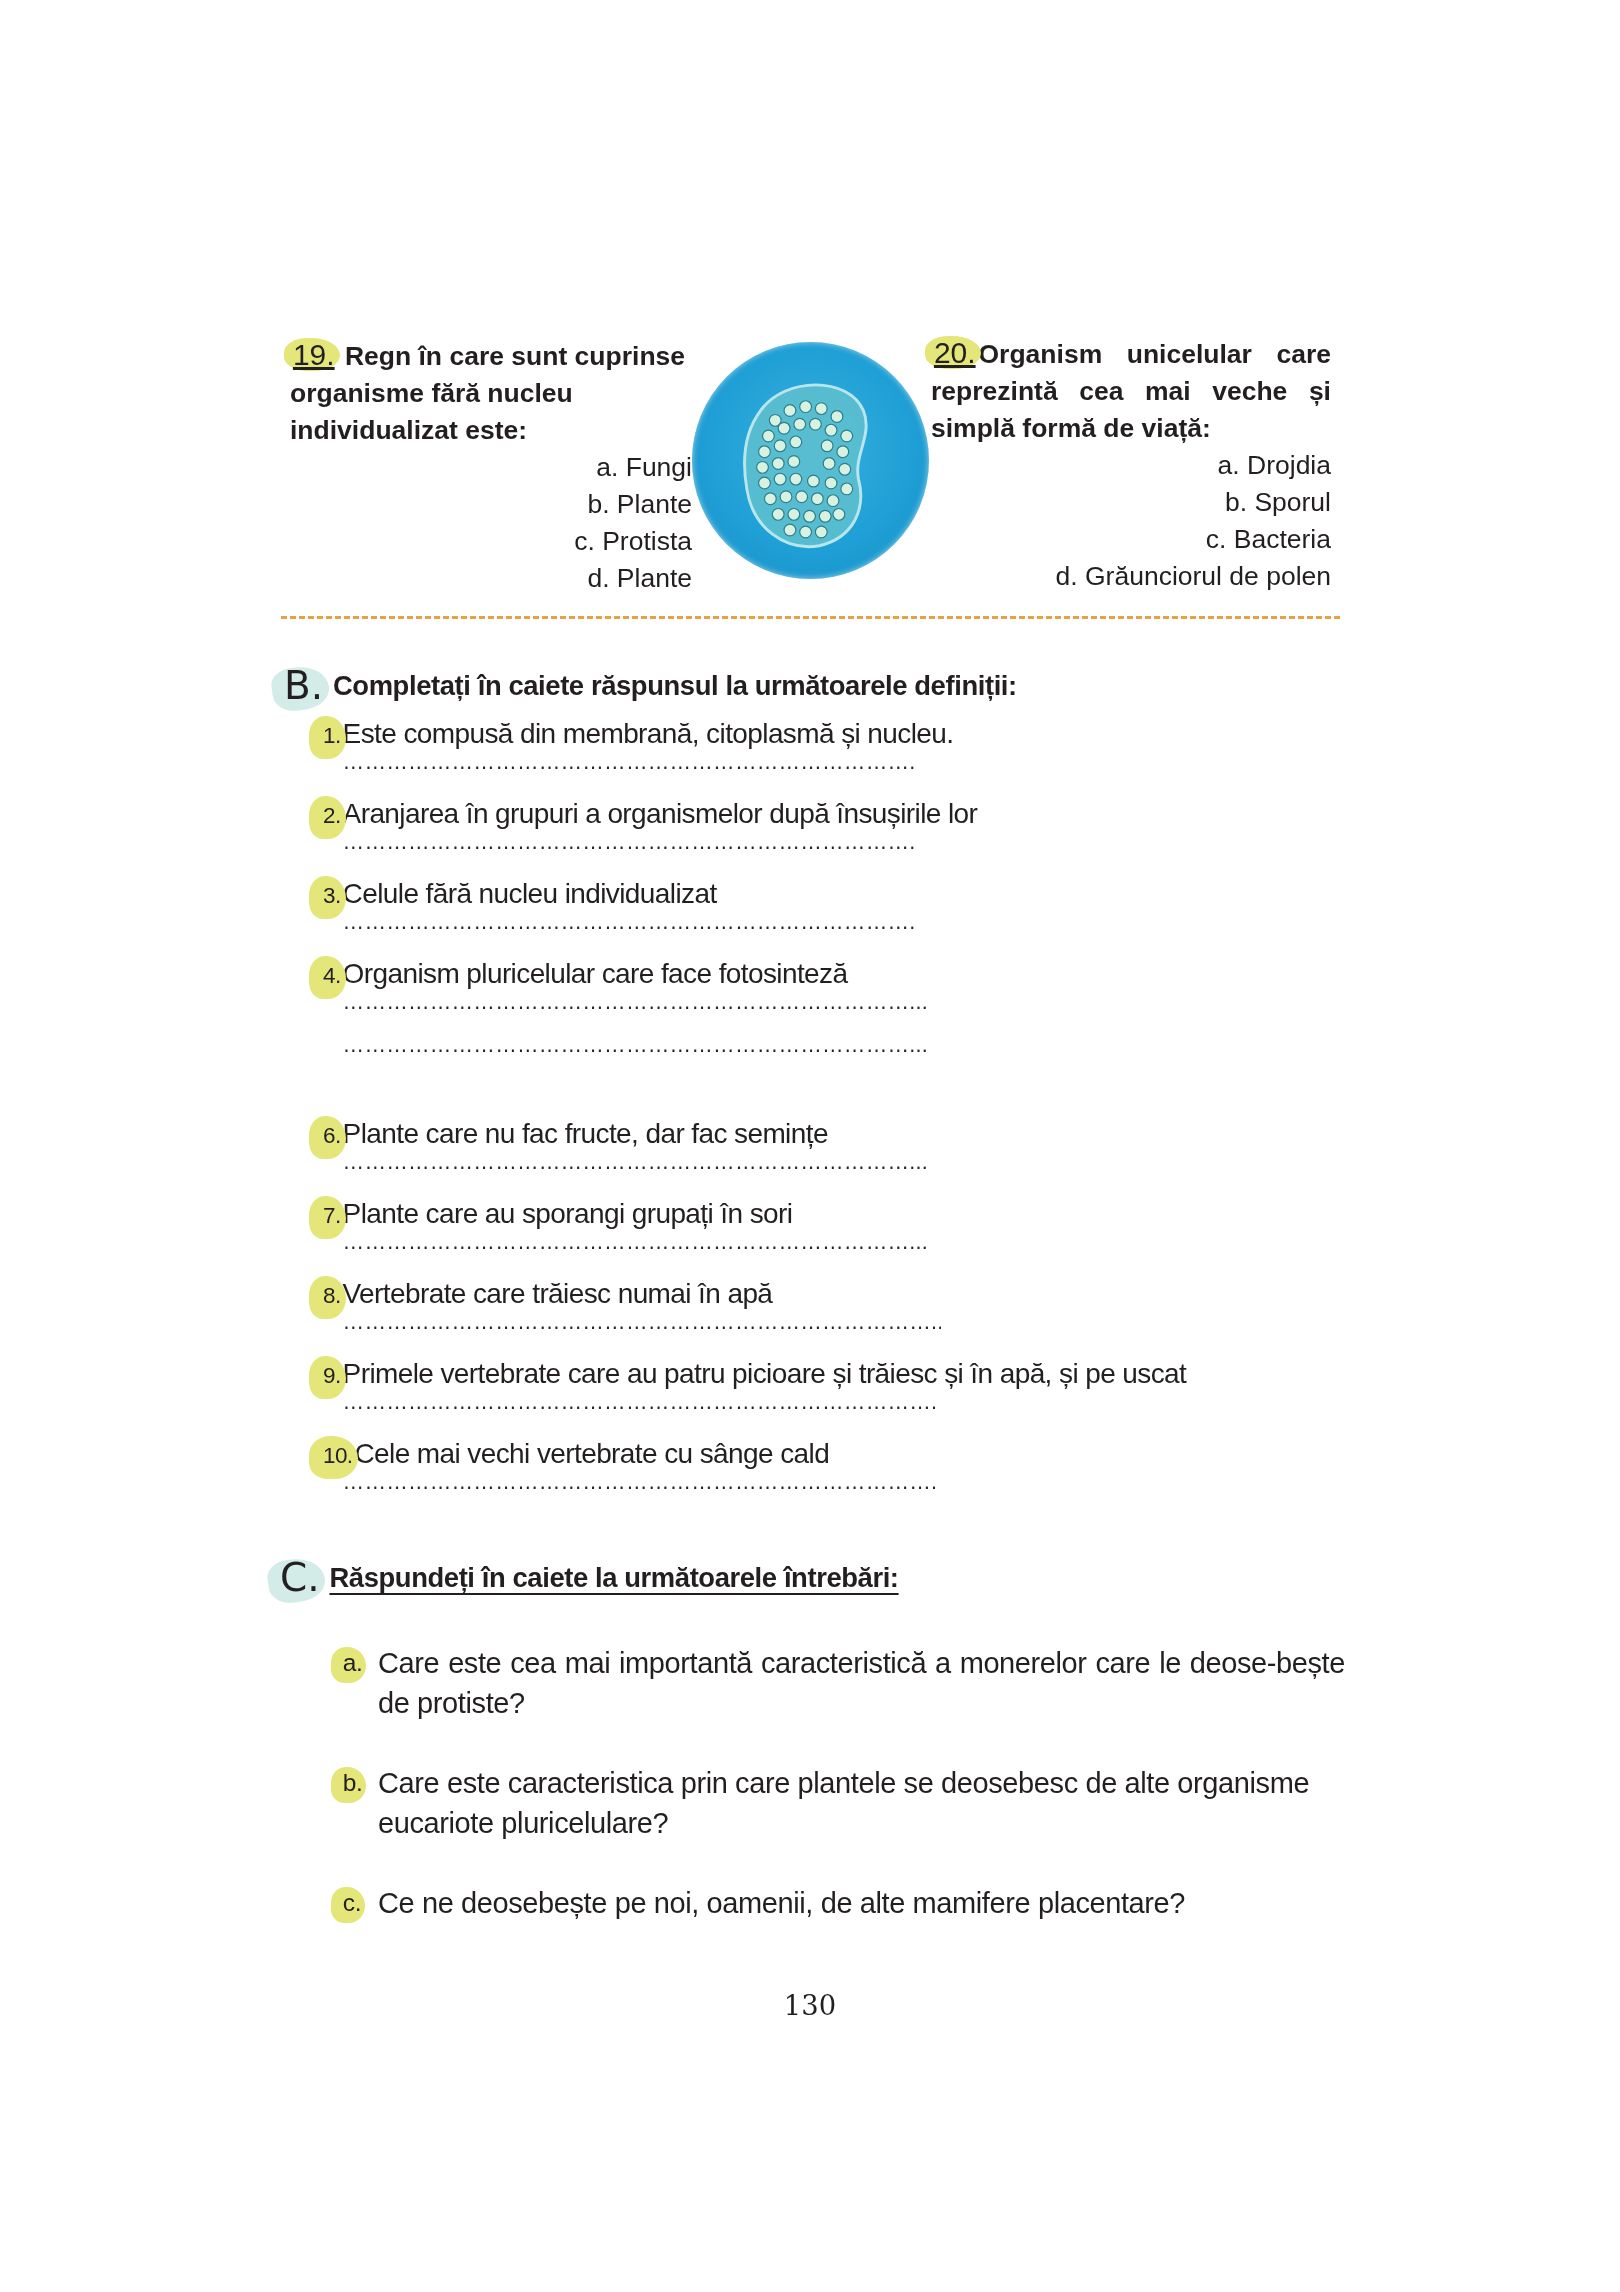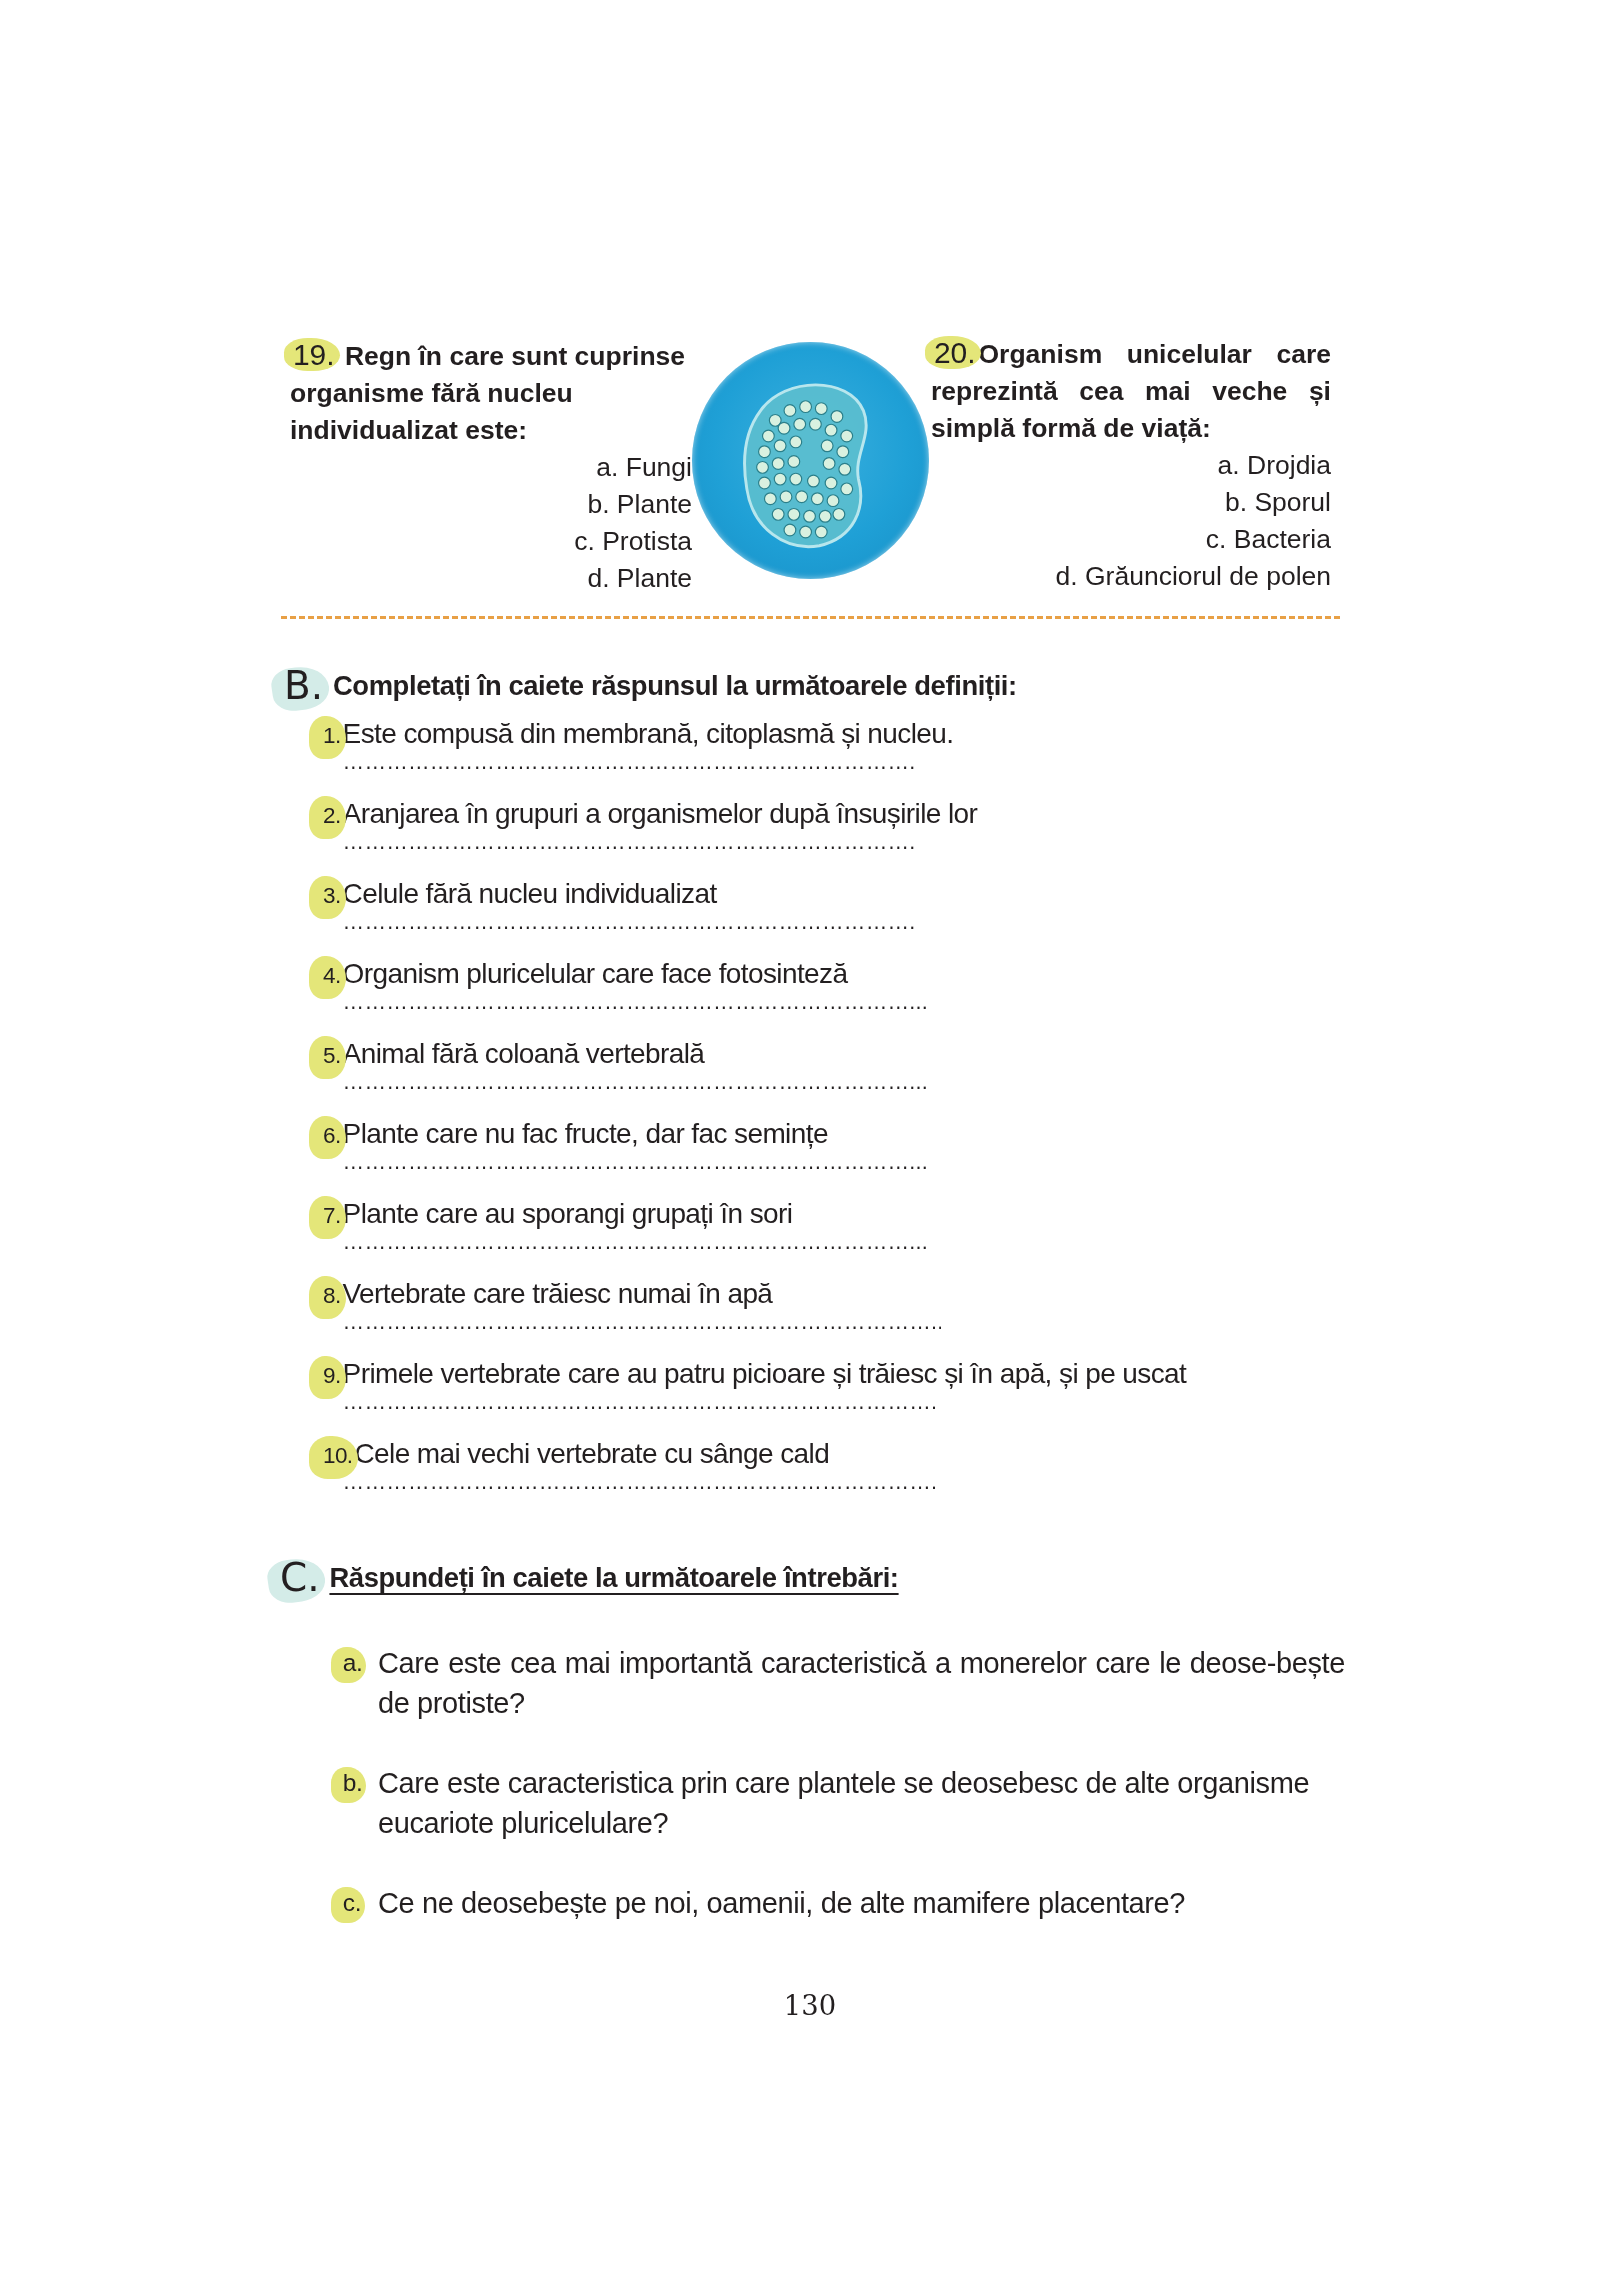--- a/index.html
+++ b/index.html
@@ -4,21 +4,21 @@
 <style>
   html, body { margin: 0; padding: 0; background: #ffffff; }
   body { width: 1620px; height: 2293px; position: relative; overflow: hidden;
          font-family: "Liberation Sans", "DejaVu Sans", sans-serif; color: #231f20; }
 
   .q-block { position: absolute; font-size: 26.5px; line-height: 37px; }
   .q19 { left: 290px; top: 336px; width: 402px; }
   .q20 { left: 931px; top: 334px; width: 400px; }
   .q-title { font-weight: bold; }
   .q20 .q-title { text-align: justify; text-align-last: left; }
-  .q-num { position: relative; display: inline-block; font-weight: normal; font-size: 30px; padding: 0 2.9px; z-index: 0; }
+  .q-num { position: relative; display: inline-block; font-weight: normal; font-size: 30px; padding: 0 2.9px; z-index: 0; text-decoration: underline; }
   .q-num::before { content: ""; position: absolute; left: -5.9px; right: -2px; top: 2px; bottom: 2px;
                    background: #e4e679; border-radius: 45% 55% 50% 45%; z-index: -1; }
   .q-options { list-style: none; margin: 0; padding: 0 0 0 54px; text-align: right; }
   .q-options li { font-size: 26.5px; line-height: 37px; }
 
   .micro-image { position: absolute; left: 692px; top: 342px; width: 237px; height: 237px; border-radius: 50%;
                  background: radial-gradient(circle at 50% 45%, #3bb0de 0%, #1fa0d6 55%, #178fc6 100%);
                  box-shadow: inset 0 0 5.9px rgba(255,255,255,0.6); overflow: hidden; }
   .micro-image svg { width: 100%; height: 100%; }
 
@@ -146,21 +146,20 @@
   </li>
   <li class="def-item">
     <div class="def-text"><span class="def-num">3.</span><span>Celule fără nucleu individualizat</span></div>
     <span class="def-dots">…………………………………………………………………….</span>
   </li>
   <li class="def-item">
     <div class="def-text"><span class="def-num">4.</span><span>Organism pluricelular care face fotosinteză</span></div>
     <span class="def-dots">……………………………………………………………………...</span>
   </li>
   <li class="def-item">
-    <div class="def-text"><span class="def-num">5.</span><span>Animal fără coloană vertebrală</span></div>
     <span class="def-dots">……………………………………………………………………...</span>
   </li>
   <li class="def-item">
     <div class="def-text"><span class="def-num">6.</span><span>Plante care nu fac fructe, dar fac semințe</span></div>
     <span class="def-dots">……………………………………………………………………...</span>
   </li>
   <li class="def-item">
     <div class="def-text"><span class="def-num">7.</span><span>Plante care au sporangi grupați în sori</span></div>
     <span class="def-dots">……………………………………………………………………...</span>
   </li>

